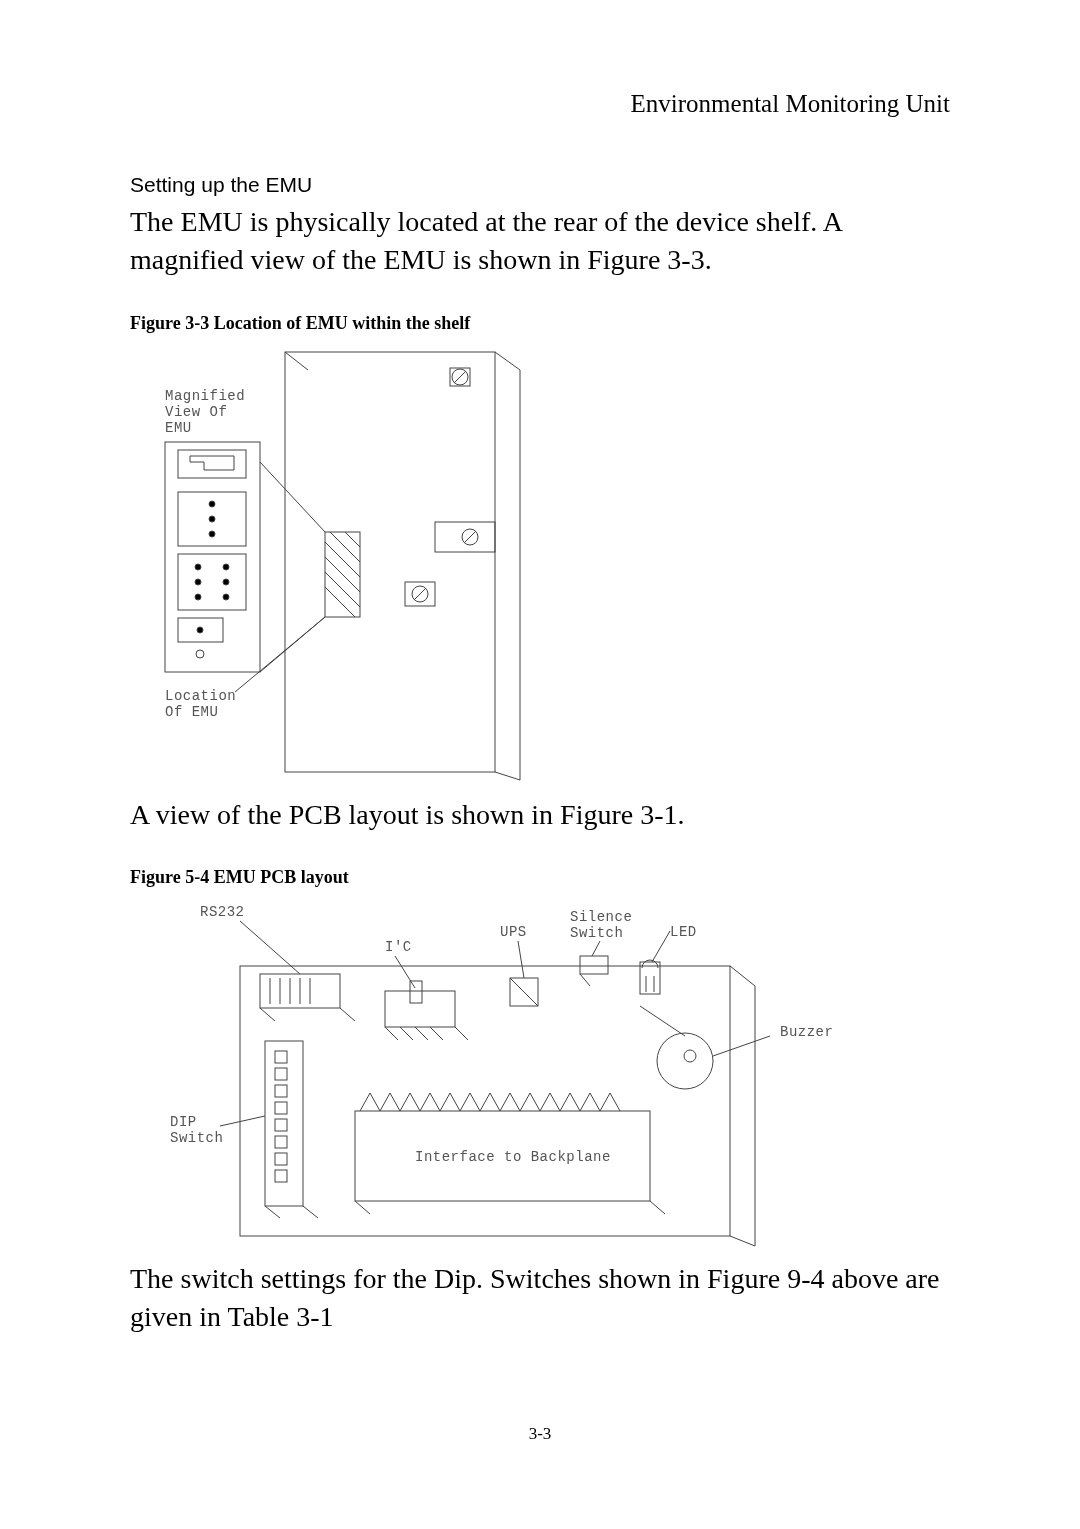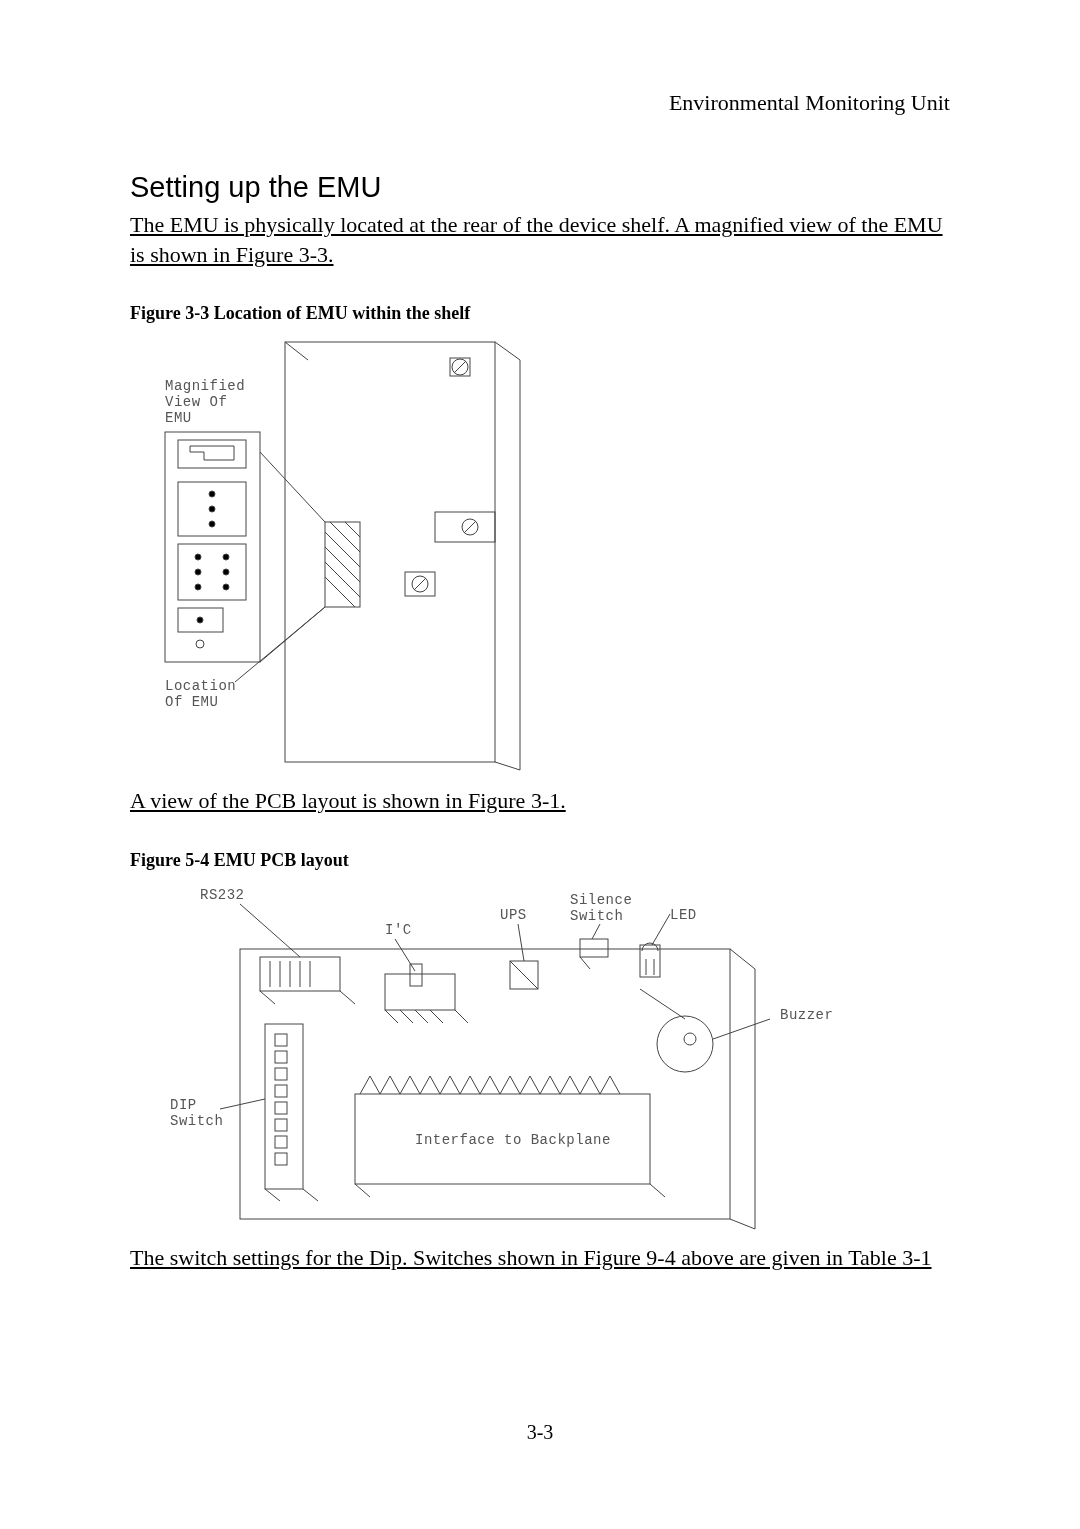--- a/index.html
+++ b/index.html
@@ -7,54 +7,53 @@
       width: 1080px;
       height: 1529px;
       background: #fff;
       font-family: "Times New Roman", Times, serif;
       color: #000;
       position: relative;
       padding: 90px 130px 0 130px;
     }
     .header-right {
       text-align: right;
-      font-size: 22px;
+      font-size: 25px;
       margin-bottom: 55px;
     }
     h2.section {
       font-family: Arial, Helvetica, sans-serif;
       font-weight: 400;
-      font-size: 29px;
+      font-size: 21px;
       margin-bottom: 6px;
     }
     p.body {
-      font-size: 22px;
+      font-size: 28px;
       line-height: 1.35;
       margin-bottom: 34px;
-      text-decoration: underline;
     }
     p.body.last {
       margin-bottom: 0;
     }
     .fig-caption {
       font-weight: 700;
       font-size: 18px;
       margin-top: 20px;
       margin-bottom: 8px;
     }
     .figure-box {
       margin-left: 0;
     }
     .page-num {
       position: absolute;
       bottom: 85px;
       left: 0;
       width: 100%;
       text-align: center;
-      font-size: 20px;
+      font-size: 17px;
     }
 
     
     .fig33 { width: 420px; height: 450px; }
     .fig34 { width: 760px; height: 360px; }
 
     .diagram-label {
       font-family: "Courier New", monospace;
       font-size: 14px;
       letter-spacing: 0.5px;

